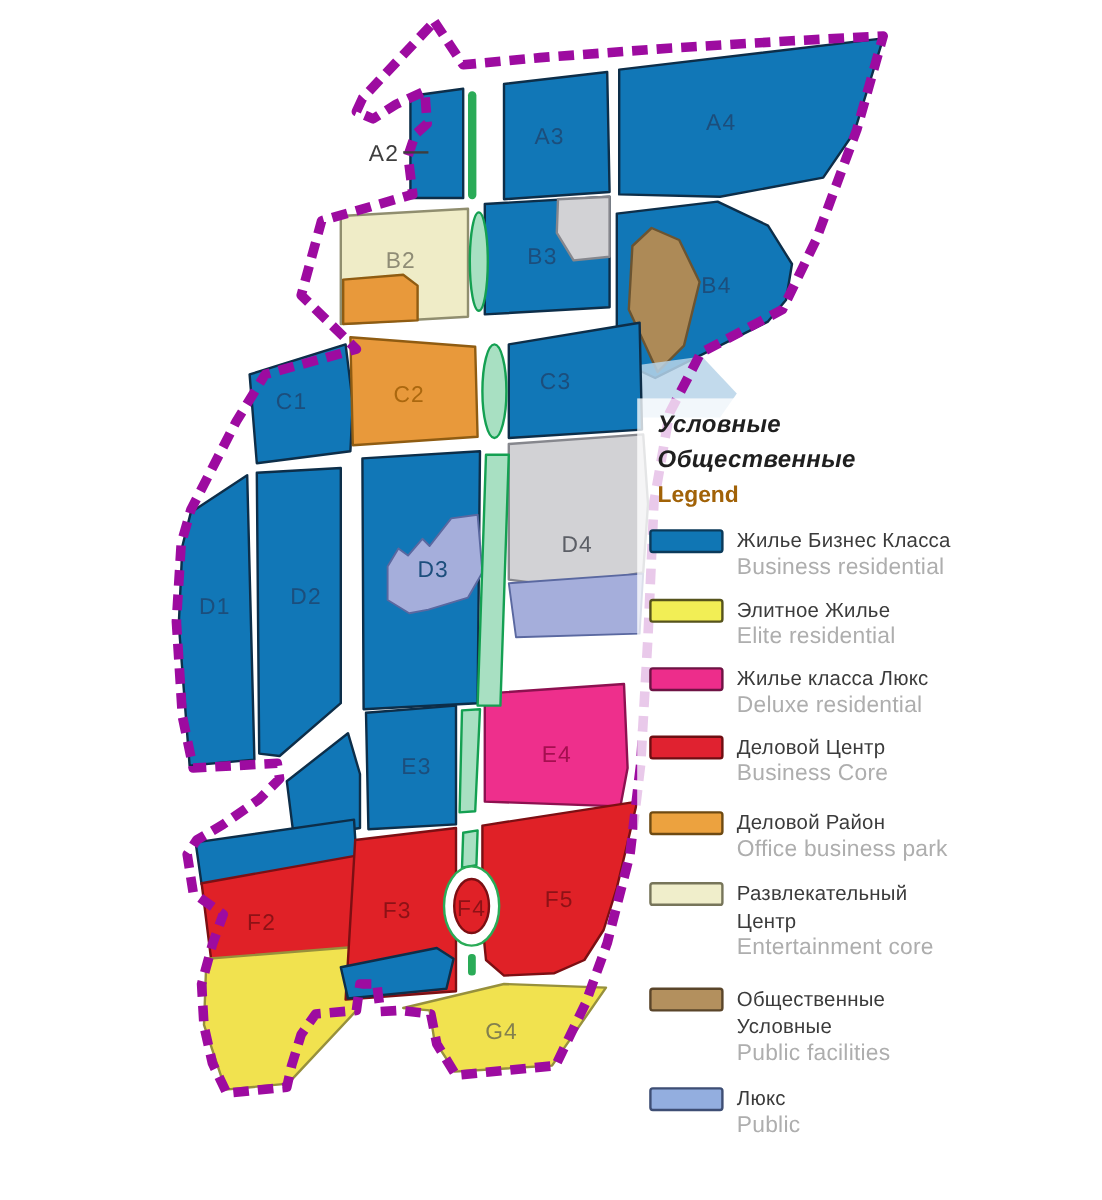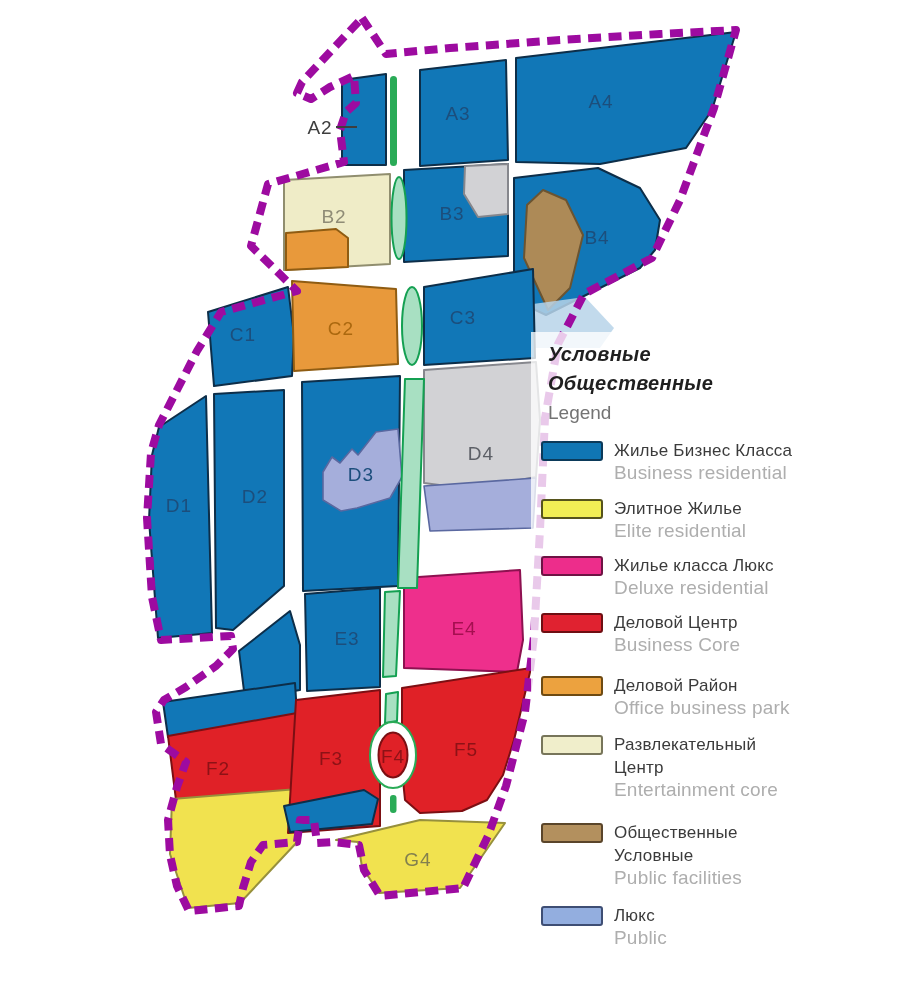--- a/index.html
+++ b/index.html
@@ -24,21 +24,21 @@
   .lbl-orange{fill:#ab680f;} .lbl-gray{fill:#5c5f66;} .lbl-pinkzone{fill:#a50f50;}
   .lbl-red{fill:#8d1216;} .lbl-olive{fill:#83804e;}
 
   
   .legend-panel{position:absolute;left:531px;top:332px;right:0;bottom:0;
     background:rgba(255,255,255,0.78);z-index:2;}
 
   .legend{position:absolute;inset:0;z-index:3;}
   .legend-title{position:absolute;left:548px;top:340px;width:330px;}
   .legend-title .ru{font-size:20px;font-weight:700;color:#1f1f1f;line-height:29px;letter-spacing:.3px;font-style:italic;}
-  .legend-title .en{font-size:19px;color:#737373;line-height:26px;margin-top:2px;}
+  .legend-title .en{font-size:19px;color:#a16207;line-height:26px;margin-top:2px;font-weight:bold;}
 
   .legend-item{position:absolute;left:0;width:380px;}
   .legend-item .swatch{position:absolute;left:541px;top:0;width:58px;height:16px;
     border:2px solid #333;border-radius:3px;}
   .legend-item .labels{position:absolute;left:614px;top:-2px;width:295px;}
   .legend-item .ru{font-size:17px;color:#3b3b3b;line-height:23px;letter-spacing:.2px;}
   .legend-item .ru:empty{display:none;}
   .legend-item .en{font-size:19px;color:#aeaeae;line-height:21px;letter-spacing:.2px;}
 </style>
 </head>

